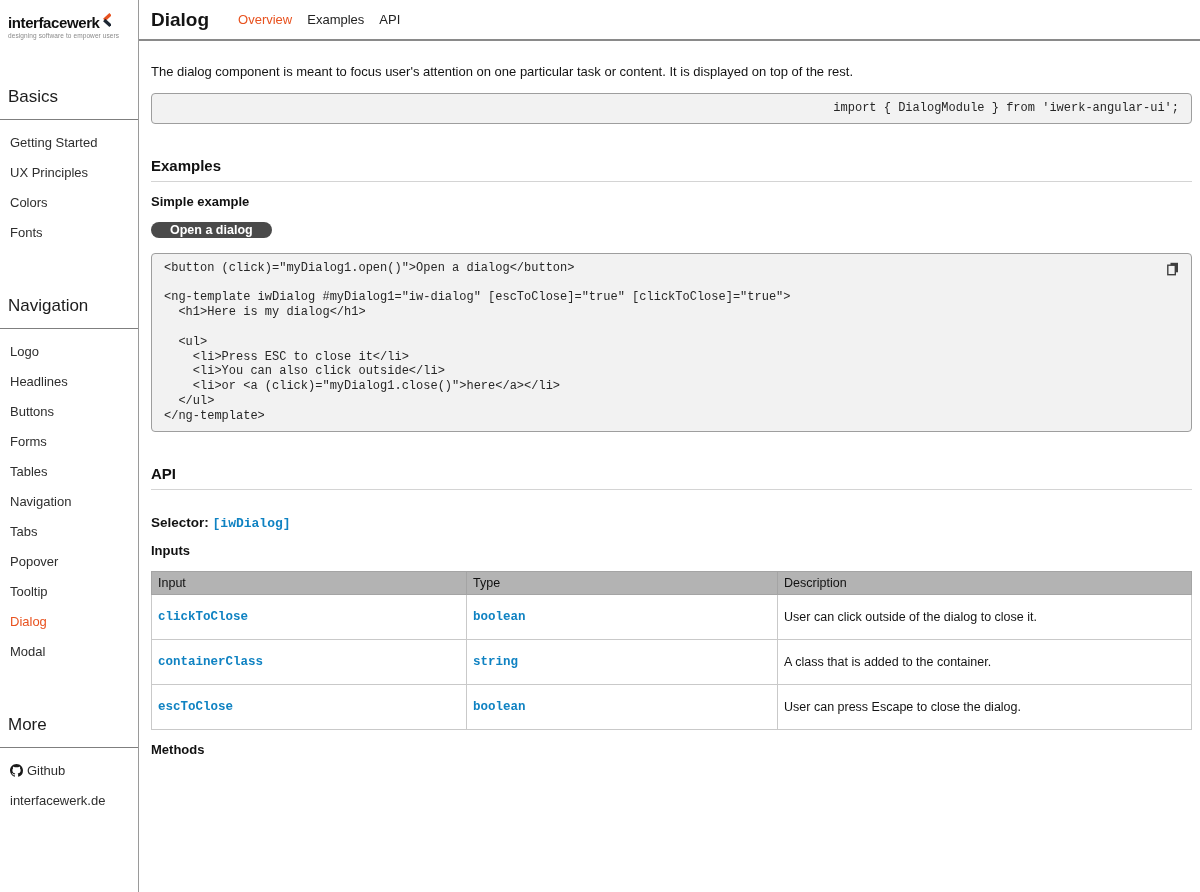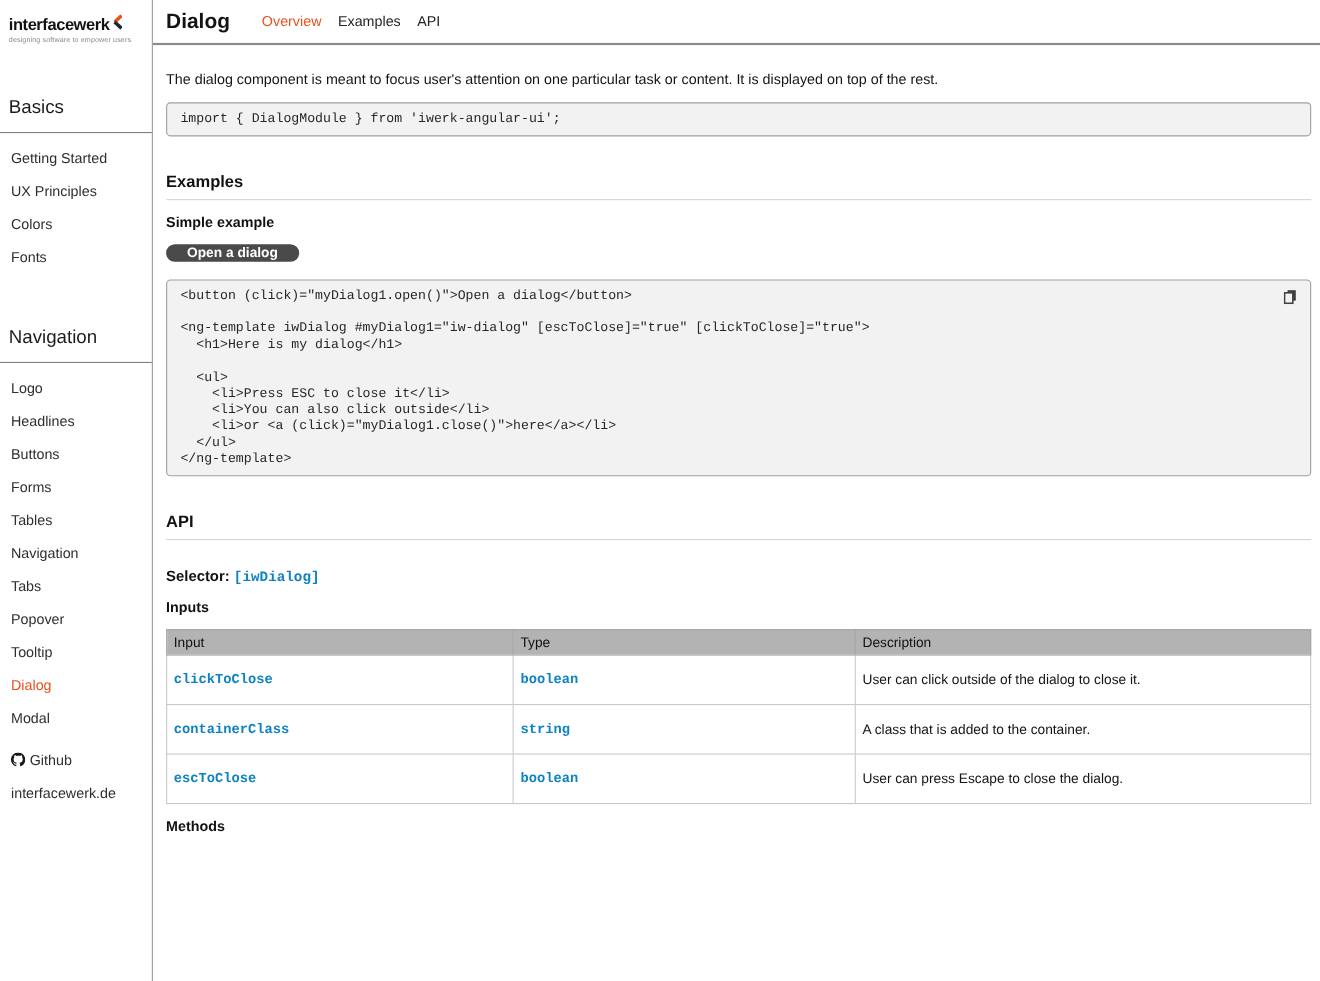--- a/index.html
+++ b/index.html
@@ -30,21 +30,21 @@
   .tabs { display: flex; gap: 15px; }
   .tab { font-size: 13px; color: #222; cursor: pointer; }
   .tab.active { color: #e8521f; }
 
   .content { padding: 0 8px 0 12px; }
   .description { margin-top: 23px; font-size: 13px; color: #141414; }
 
   .codeblock { background: #f2f2f2; border: 1px solid #9e9e9e; border-radius: 4px;
     padding: 7px 12px; font-family: "Liberation Mono", monospace; font-size: 12px;
     line-height: 14.8px; color: #262626; white-space: pre; overflow: hidden; }
-  .codeblock.import { margin-top: 14px; }
+  .codeblock.import { margin-top: 14px; text-align: right; }
   .codewrap { position: relative; margin-top: 15px; }
   .copy-btn { position: absolute; top: 9px; right: 13px; cursor: pointer; line-height: 0; }
 
   .section-heading { font-size: 15px; font-weight: bold; color: #111; margin-top: 33px;
     padding-bottom: 7px; border-bottom: 1px solid #d4d4d4; }
   .sub-heading { font-size: 13px; font-weight: bold; color: #111; margin-top: 12px; }
 
   .pill-button { margin-top: 13px; display: inline-block; background: #4a4a4a; color: #fff;
     font-family: "Liberation Sans", sans-serif; font-weight: bold; font-size: 12.5px;
     height: 16px; padding: 0 19px; border: none; border-radius: 15px; cursor: pointer; }
@@ -127,20 +127,21 @@
           <span>Tooltip</span>
         </li>
       <li class="active">
           <span>Dialog</span>
         </li>
       <li>
           <span>Modal</span>
         </li>
     </ul>
 
+    <div class="side-section-heading">More</div>
     <ul class="side-list">
       <li>
         <span class="gh-icon">
           <svg width="13" height="13" viewBox="0 0 16 16" fill="#1a1a1a">
             <path d="M8 0C3.58 0 0 3.58 0 8c0 3.54 2.29 6.53 5.47 7.59.4.07.55-.17.55-.38 0-.19-.01-.82-.01-1.49-2.01.37-2.53-.49-2.69-.94-.09-.23-.48-.94-.82-1.13-.28-.15-.68-.52-.01-.53.63-.01 1.08.58 1.23.82.72 1.21 1.87.87 2.33.66.07-.52.28-.87.51-1.07-1.78-.2-3.64-.89-3.64-3.95 0-.87.31-1.59.82-2.15-.08-.2-.36-1.02.08-2.12 0 0 .67-.21 2.2.82.64-.18 1.32-.27 2-.27s1.36.09 2 .27c1.53-1.04 2.2-.82 2.2-.82.44 1.1.16 1.92.08 2.12.51.56.82 1.27.82 2.15 0 3.07-1.87 3.75-3.65 3.95.29.25.54.73.54 1.48 0 1.07-.01 1.93-.01 2.2 0 .21.15.46.55.38A8.01 8.01 0 0 0 16 8c0-4.42-3.58-8-8-8z"></path>
           </svg>
         </span>
         <span>Github</span>
       </li>
       <li>

